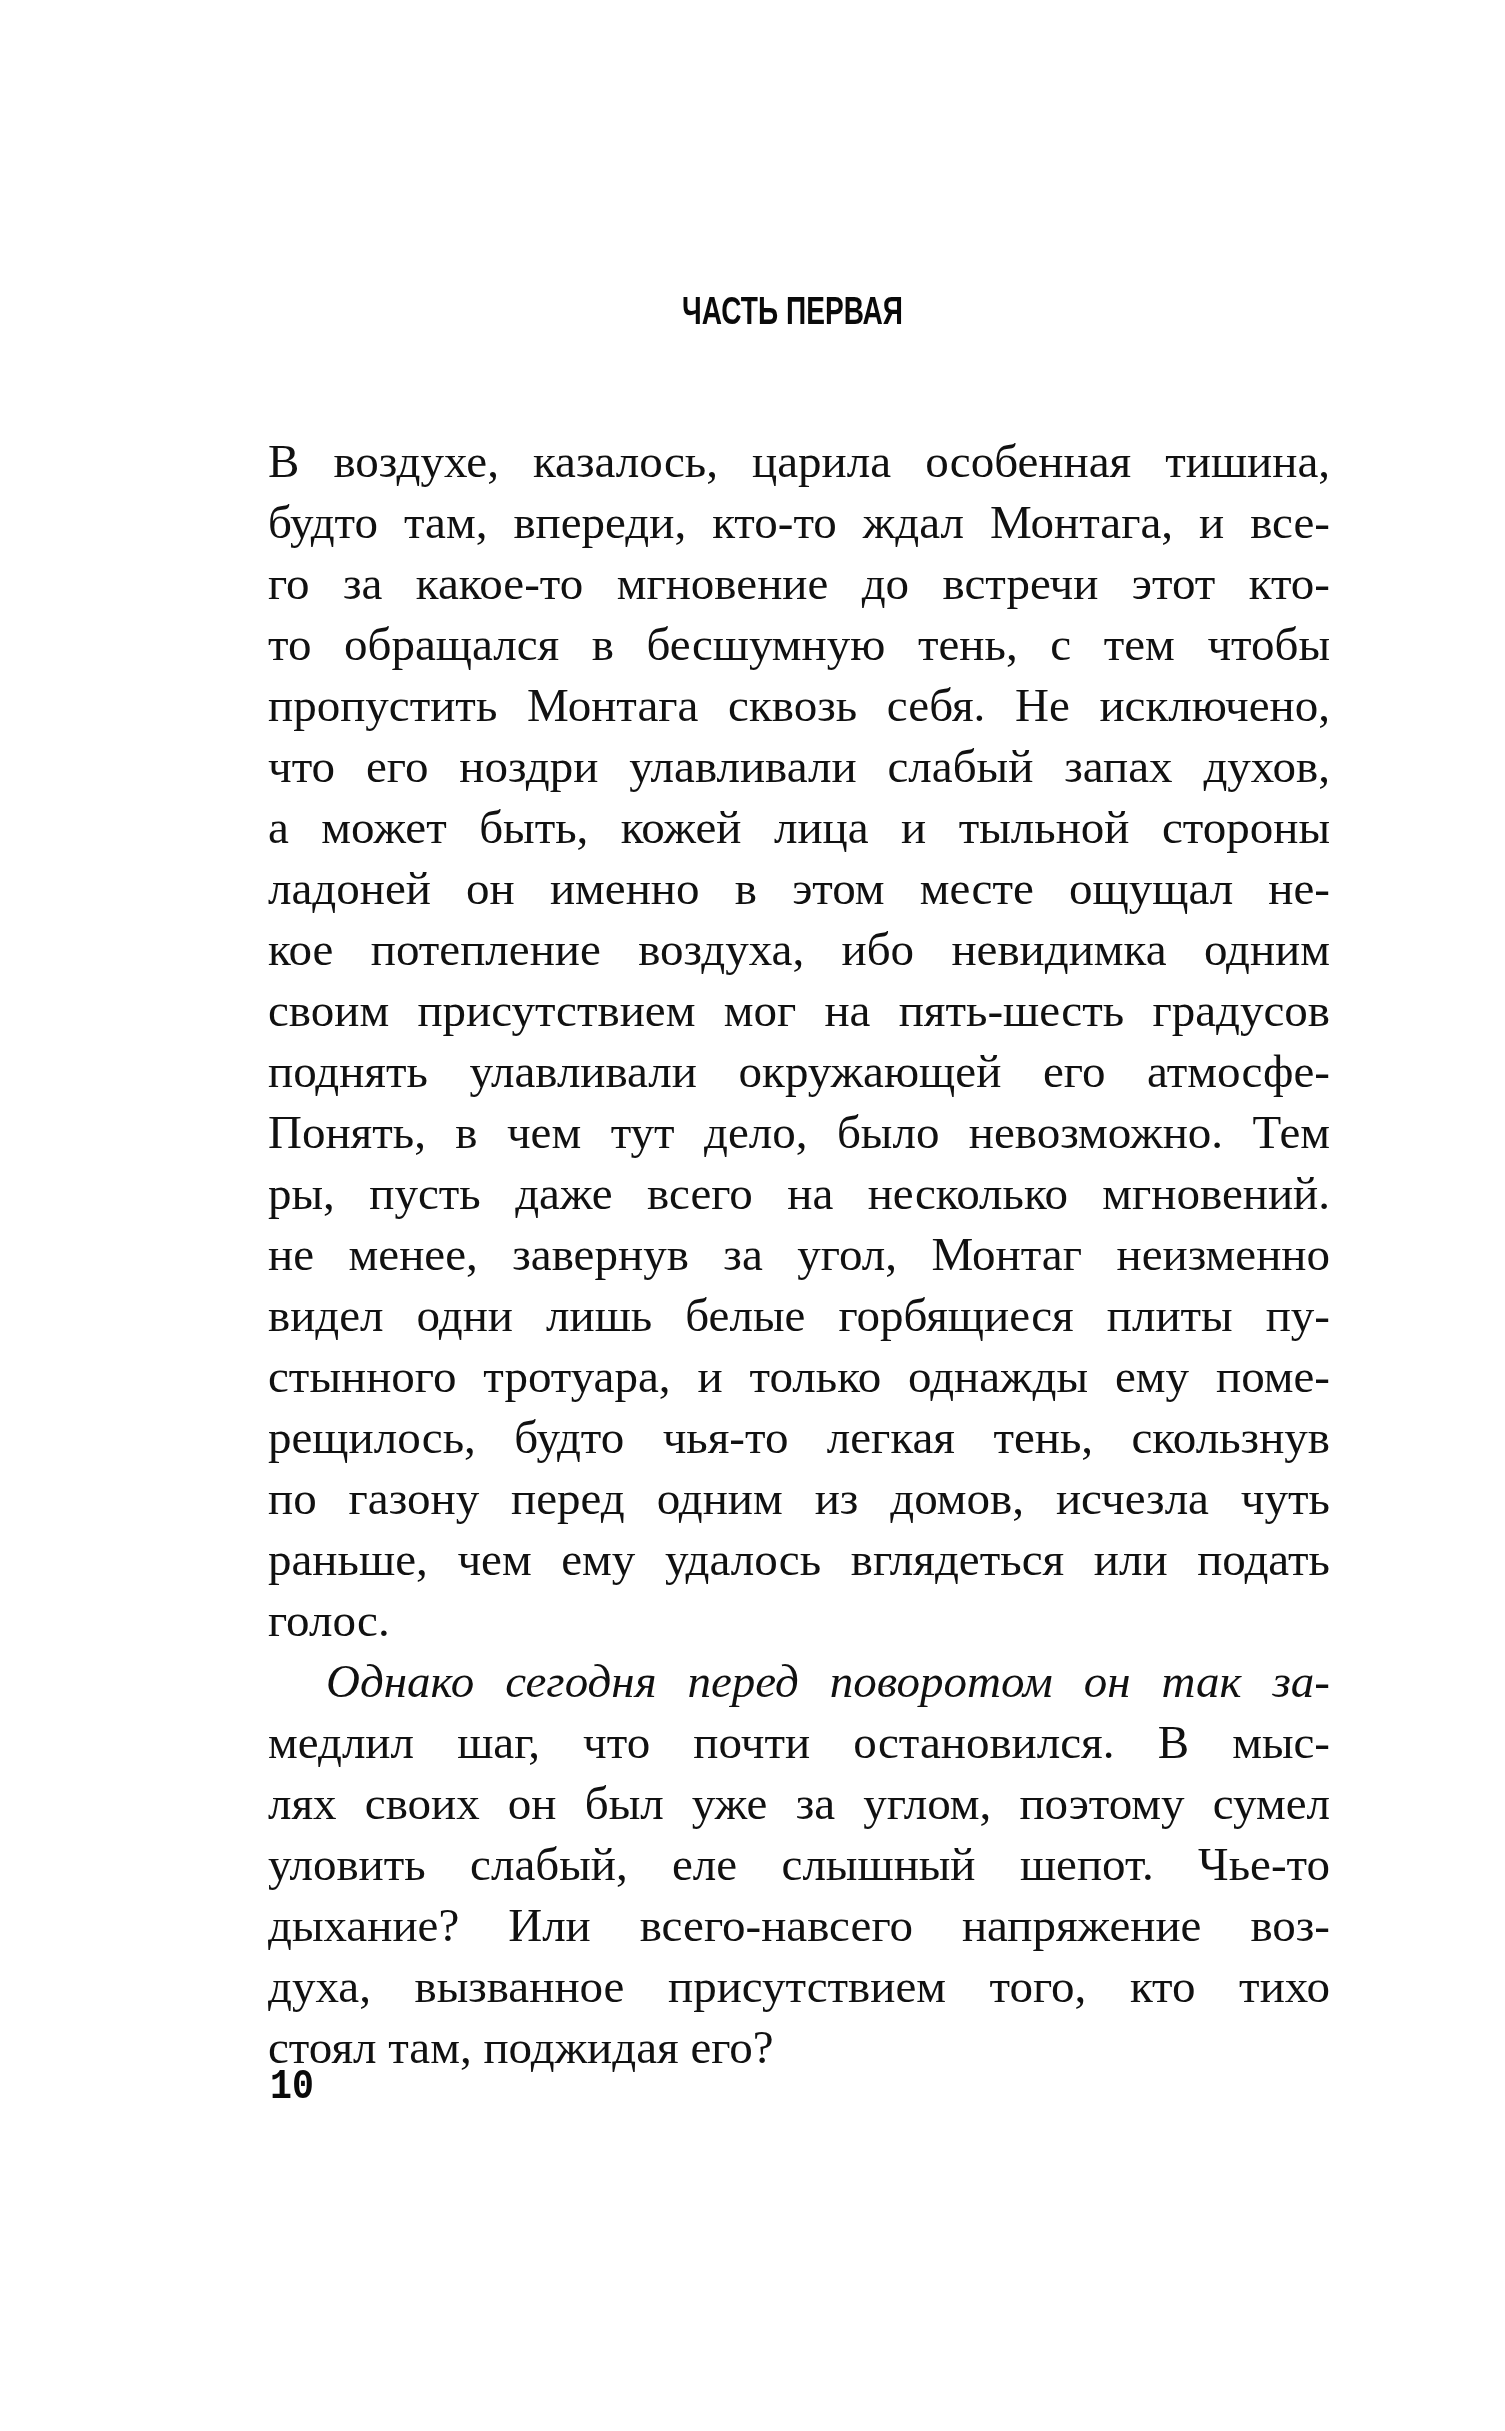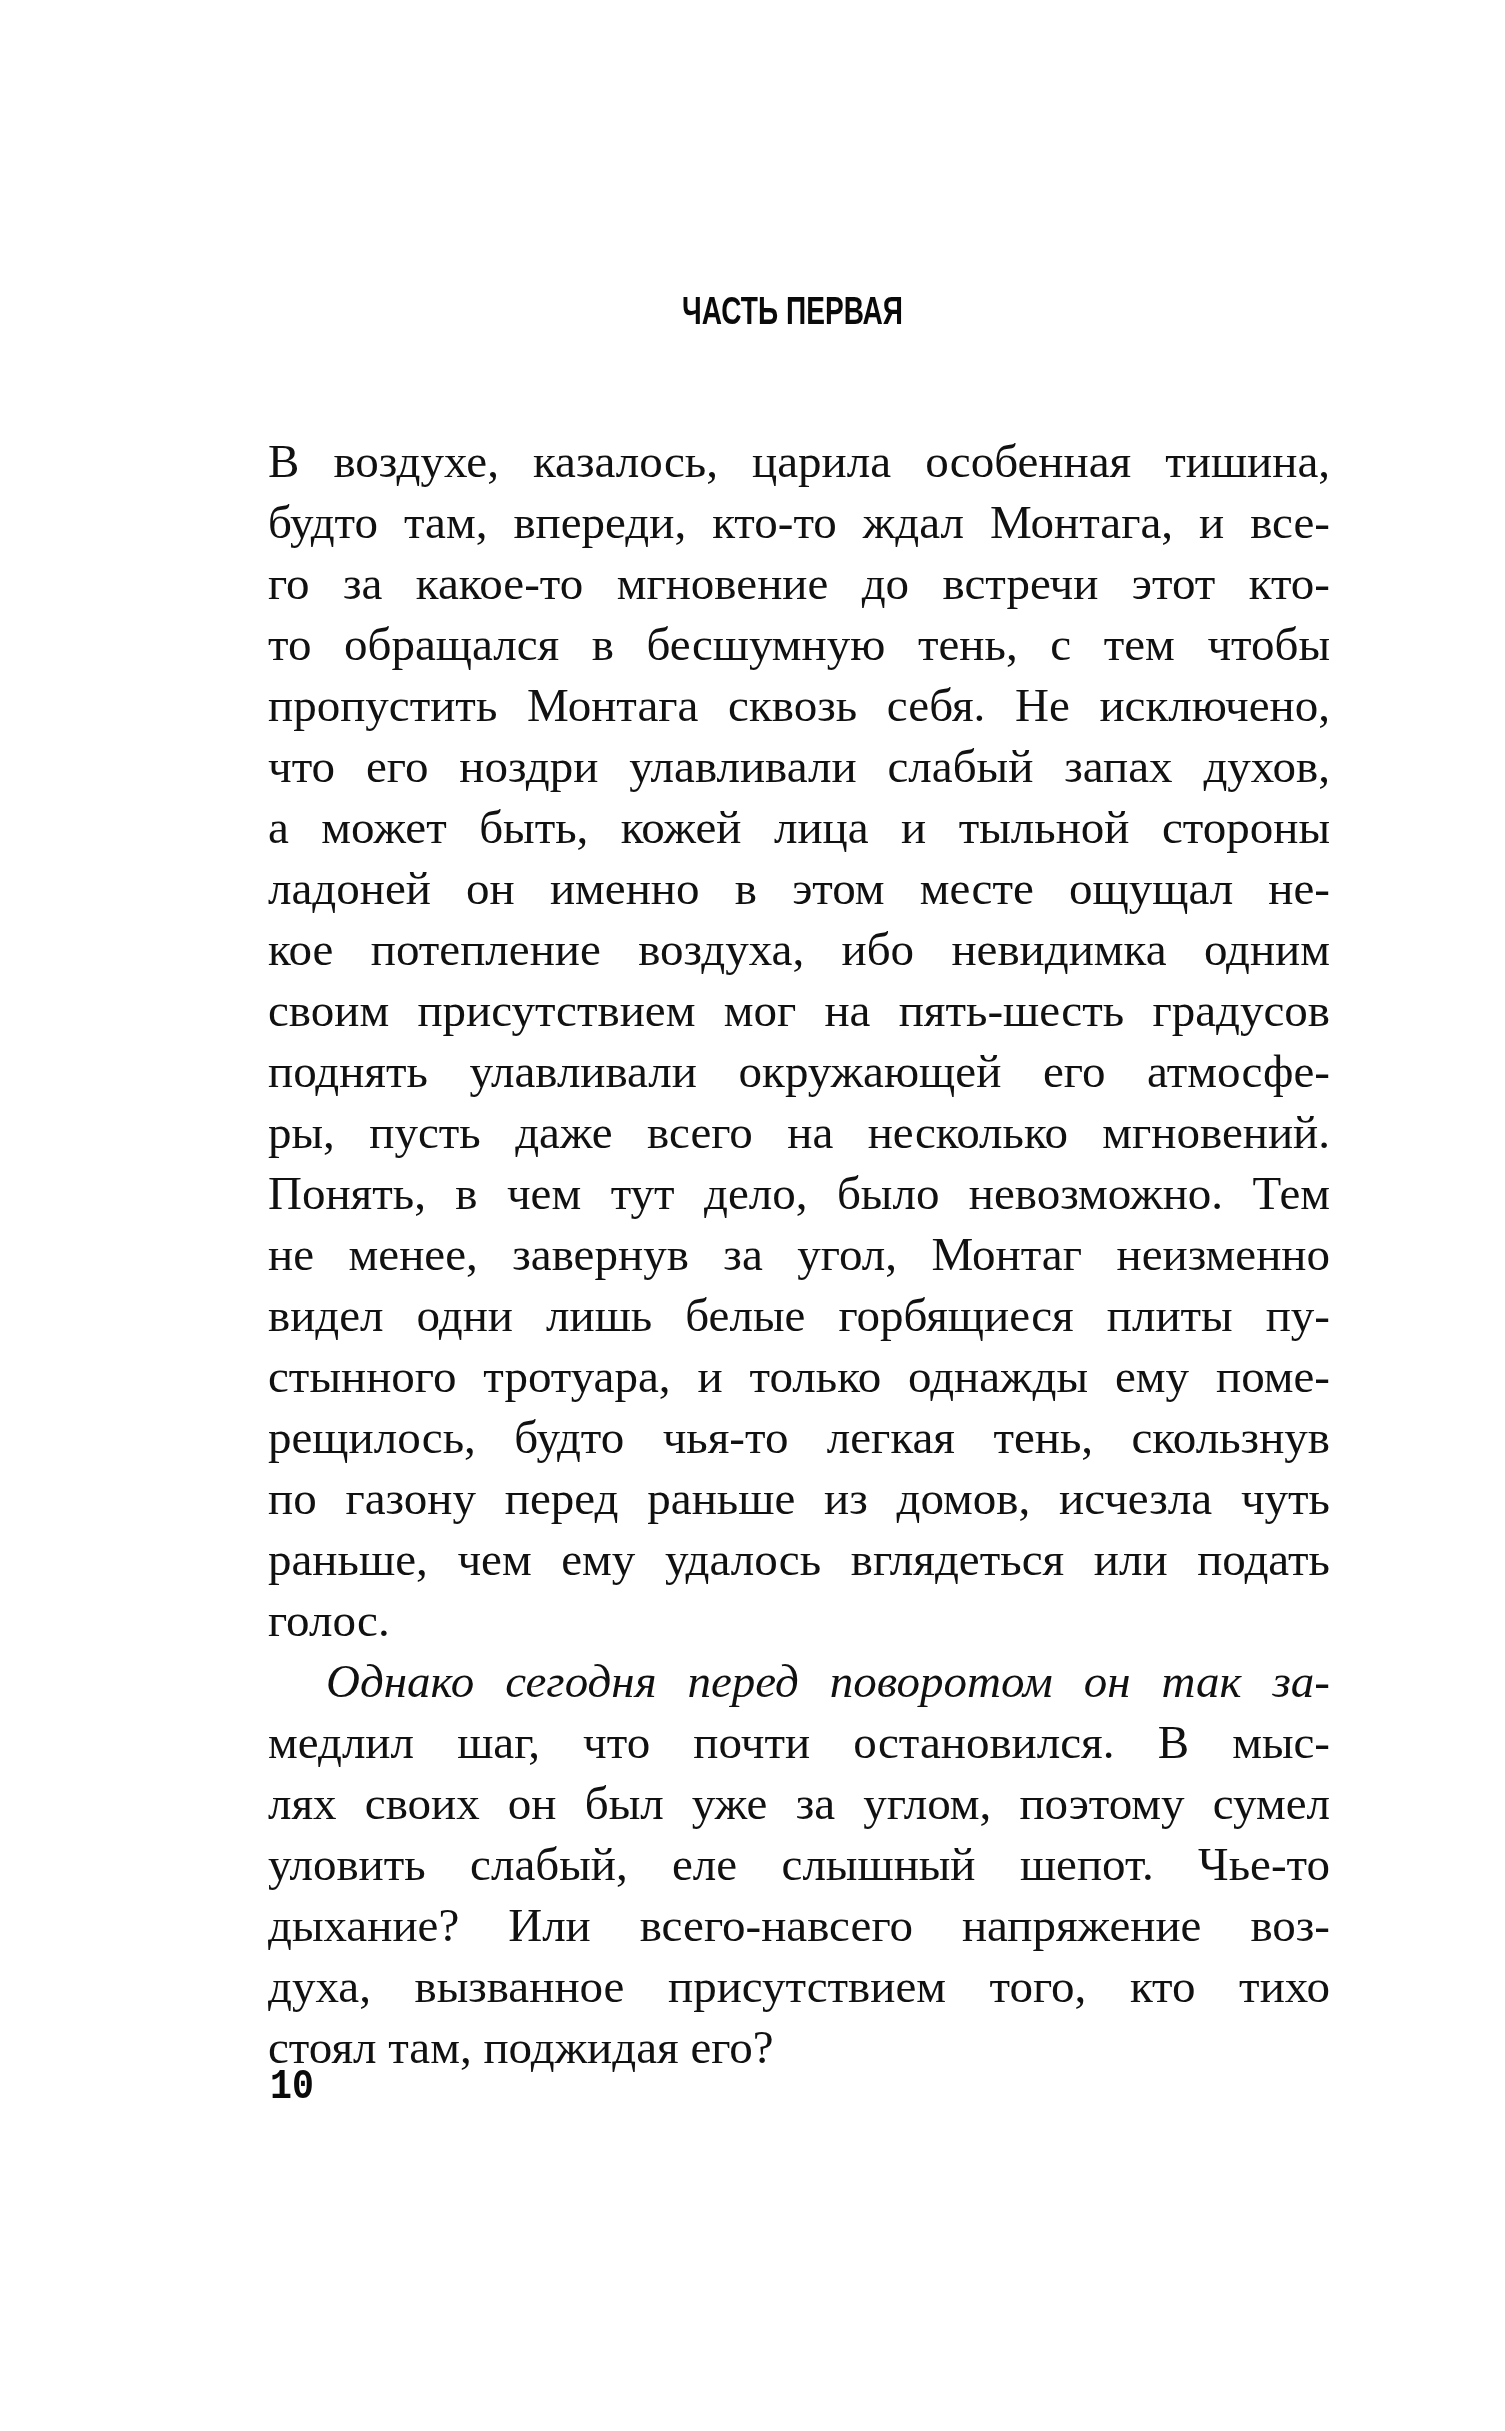--- a/index.html
+++ b/index.html
@@ -97,27 +97,27 @@
       <span class="line">будто там, впереди, кто-то ждал Монтага, и все-</span>
       <span class="line">го за какое-то мгновение до встречи этот кто-</span>
       <span class="line">то обращался в бесшумную тень, с тем чтобы</span>
       <span class="line">пропустить Монтага сквозь себя. Не исключено,</span>
       <span class="line">что его ноздри улавливали слабый запах духов,</span>
       <span class="line">а может быть, кожей лица и тыльной стороны</span>
       <span class="line">ладоней он именно в этом месте ощущал не-</span>
       <span class="line">кое потепление воздуха, ибо невидимка одним</span>
       <span class="line">своим присутствием мог на пять-шесть градусов</span>
       <span class="line">поднять улавливали окружающей его атмосфе-</span>
+      <span class="line">Понять, в чем тут дело, было невозможно. Тем</span>
       <span class="line">ры, пусть даже всего на несколько мгновений.</span>
-      <span class="line">Понять, в чем тут дело, было невозможно. Тем</span>
       <span class="line">не менее, завернув за угол, Монтаг неизменно</span>
       <span class="line">видел одни лишь белые горбящиеся плиты пу-</span>
       <span class="line">стынного тротуара, и только однажды ему поме-</span>
       <span class="line">рещилось, будто чья-то легкая тень, скользнув</span>
-      <span class="line">по газону перед раньше из домов, исчезла чуть</span>
+      <span class="line">по газону перед одним из домов, исчезла чуть</span>
       <span class="line">раньше, чем ему удалось вглядеться или подать</span>
       <span class="line last">голос.</span>
     </div>
     <div class="paragraph">
       <span class="line indent">Однако сегодня перед поворотом он так за-</span>
       <span class="line">медлил шаг, что почти остановился. В мыс-</span>
       <span class="line">лях своих он был уже за углом, поэтому сумел</span>
       <span class="line">уловить слабый, еле слышный шепот. Чье-то</span>
       <span class="line">дыхание? Или всего-навсего напряжение воз-</span>
       <span class="line">духа, вызванное присутствием того, кто тихо</span>

